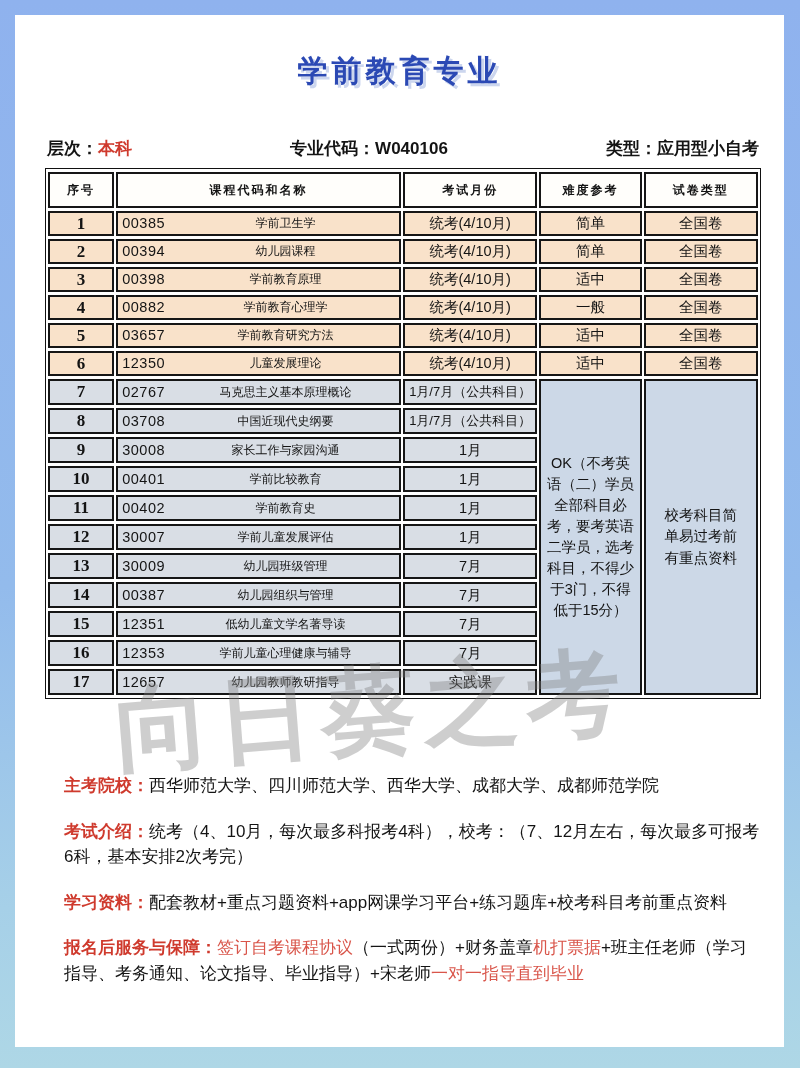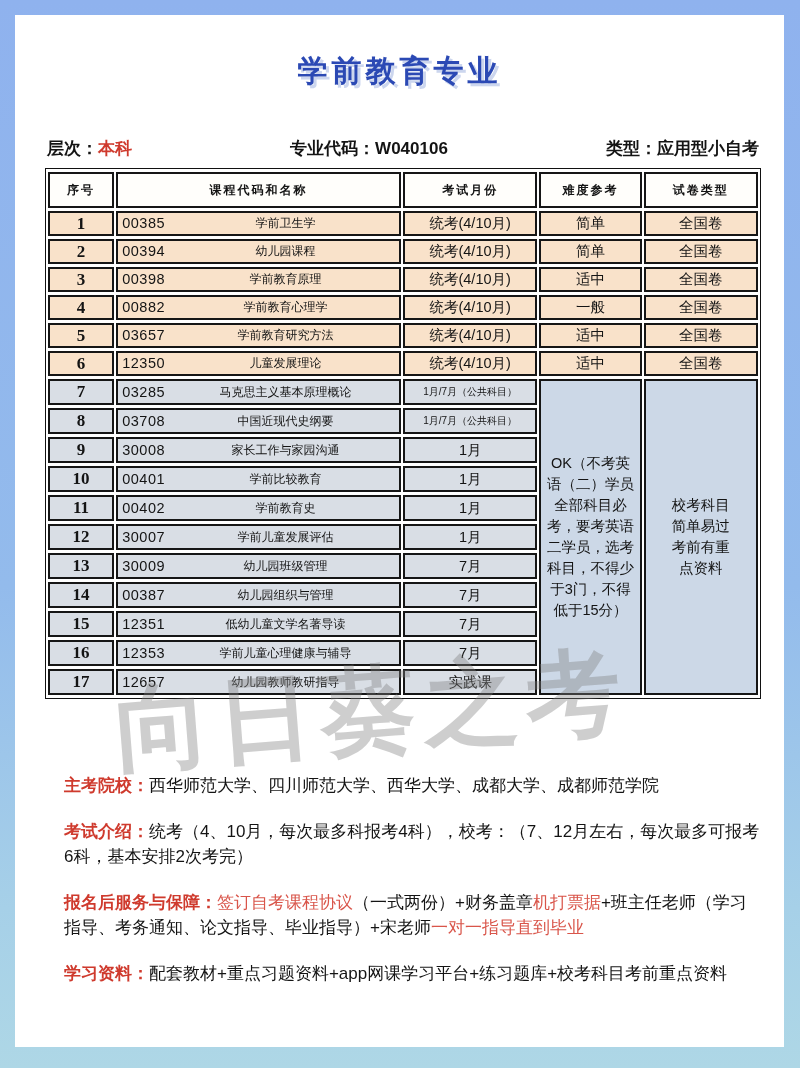--- a/index.html
+++ b/index.html
@@ -66,21 +66,21 @@
     font-size:17px; font-weight:700;
   }
   td.course{padding:0 4px;}
   td.course .cwrap{display:flex; align-items:flex-start;}
   td.course .code{
     width:54px; text-align:left; font-size:14.5px; letter-spacing:.5px;
     flex:none;
   }
   td.course .cname{flex:1; text-align:center; font-size:12px; font-weight:500;}
   td.month{font-size:14.5px;}
-  td.month.small{font-size:10px; line-height:1.2; padding:0 2px;}
+  td.month.small{font-size:13px; line-height:1.2; padding:0 2px;}
   td.diff,td.paper{font-size:14.5px;font-family:Liberation Serif, serif;}
   td.merged{
     background:var(--merged-bg) !important;
     font-size:14.5px; line-height:1.45;
     padding:0 5px; text-align:center;
   }
   
   .sections{
     position:absolute; top:758px; left:33px; width:712px;
   }
@@ -204,27 +204,27 @@
             </div>
           </td>
           <td class="month">统考(4/10月)</td>
           <td class="diff">适中</td>
           <td class="paper">全国卷</td>
         </tr>
         <tr class="school">
           <td class="no">7</td>
           <td class="course">
             <div class="cwrap">
-              <span class="code">03285</span>
+              <span class="code">02767</span>
               <span class="cname">马克思主义基本原理概论</span>
             </div>
           </td>
           <td class="month small">1月/7月（公共科目）</td>
           <td class="merged" rowspan="11">OK（不考英语（二）学员全部科目必考，要考英语二学员，选考科目，不得少于3门，不得低于15分）</td>
-          <td class="merged" rowspan="11" style="padding:0 24px">校考科目简单易过考前有重点资料</td>
+          <td class="merged" rowspan="11" style="padding:0 14px">校考科目简单易过考前有重点资料</td>
         </tr>
         <tr class="school">
           <td class="no">8</td>
           <td class="course">
             <div class="cwrap">
               <span class="code">03708</span>
               <span class="cname">中国近现代史纲要</span>
             </div>
           </td>
           <td class="month small">1月/7月（公共科目）</td>
@@ -318,19 +318,19 @@
             </div>
           </td>
           <td class="month">实践课</td>
         </tr>
       </tbody>
   </table>
 
   <div class="sections">
       <p class="section"><span class="label">主考院校：</span><span class="seg-dark">西华师范大学、四川师范大学、西华大学、成都大学、成都师范学院</span></p>
       <p class="section"><span class="label">考试介绍：</span><span class="seg-dark">统考（4、10月，每次最多科报考4科），校考：（7、12月左右，每次最多可报考6科，基本安排2次考完）</span></p>
+      <p class="section"><span class="label">学习资料：</span><span class="seg-dark">配套教材+重点习题资料+app网课学习平台+练习题库+校考科目考前重点资料</span></p>
       <p class="section"><span class="label">报名后服务与保障：</span><span class="seg-red">签订自考课程协议</span><span class="seg-dark">（一式两份）+财务盖章</span><span class="seg-red">机打票据</span><span class="seg-dark">+班主任老师（学习指导、考务通知、论文指导、毕业指导）+宋老师</span><span class="seg-red">一对一指导直到毕业</span></p>
-      <p class="section"><span class="label">学习资料：</span><span class="seg-dark">配套教材+重点习题资料+app网课学习平台+练习题库+校考科目考前重点资料</span></p>
     </div>
 
 </div>
 
 <div class="watermark">向日葵之考</div>
 
 </body></html>

